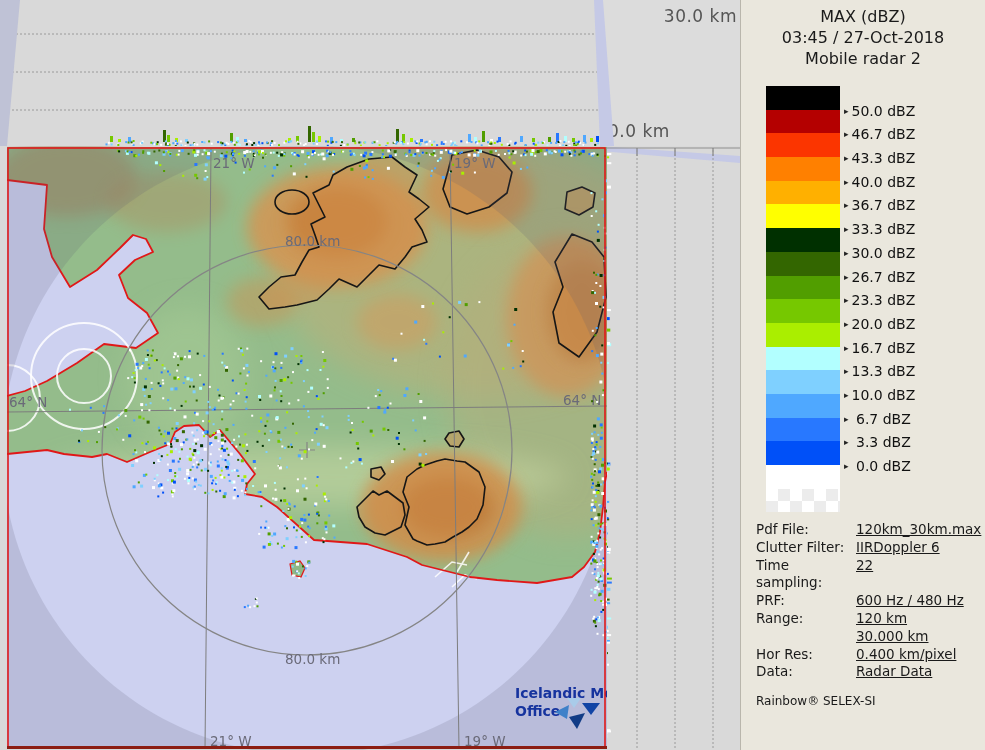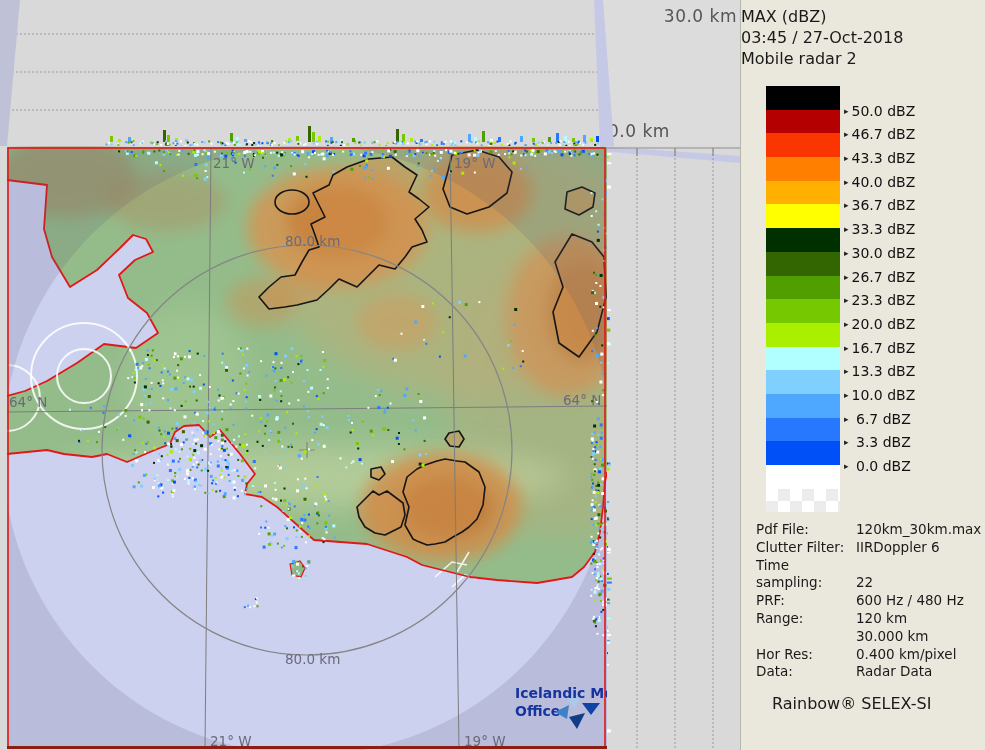--- a/index.html
+++ b/index.html
@@ -16,41 +16,41 @@
     position:absolute;left:740px;top:0;width:245px;height:750px;
     background:#eae7dd;border-left:1px solid #b9b6ac;box-sizing:border-box;
     color:#1a1a1a;
   }
   svg{display:block;}
   
   .axis-label{position:absolute;font-size:17px;color:#555;letter-spacing:.5px;}
   #lbl-top-max{right:3px;top:6px;}
   #lbl-top-min{left:8px;bottom:5px;}
   
-  #legend-panel .title-block{padding-top:6px;text-align:left;line-height:21px;}
+  #legend-panel .title-block{padding-top:6px;text-align:center;line-height:21px;}
   #legend-panel .title-line{font-size:16px;}
   #scale{position:absolute;left:25px;top:86px;width:210px;}
   .scale-row{position:relative;height:23.7px;}
   .swatch{position:absolute;left:0;top:0;width:74px;height:100%;}
   .scale-label{
     position:absolute;left:78px;bottom:-9px;font-size:14px;white-space:pre;
     display:flex;align-items:center;color:#111;
   }
   .scale-label .arrow{font-size:9px;margin-right:3px;color:#222;}
   .swatch.checker{
     background-color:#ffffff;
     background-image:linear-gradient(45deg,#ececec 25%,transparent 25%,transparent 75%,#ececec 75%),
                      linear-gradient(45deg,#ececec 25%,transparent 25%,transparent 75%,#ececec 75%);
     background-size:24px 24px;background-position:0 0,12px 12px;
   }
   #info-block{position:absolute;left:15px;top:521px;width:222px;font-size:13.5px;line-height:17.8px;}
-  .info-row{display:flex;align-items:flex-end;}
+  .info-row{display:flex;}
   .info-row .ilabel{width:100px;flex:none;}
-  .info-row .ivalue{flex:1;}
-  #brand-line{position:absolute;left:15px;top:694px;font-size:16px;margin-left:16px;}
+  .info-row .ivalue{flex:1;text-decoration:underline;}
+  #brand-line{position:absolute;left:15px;top:694px;font-size:12px;}
 </style>
 </head>
 <body>
 
 <div id="top-profile">
   <svg id="top-profile-svg" width="600" height="146">
     <g>
       <line x1="0" y1="34" x2="600" y2="34" stroke="#9a9a9a" stroke-width="1" stroke-dasharray="2,2"></line>
       <line x1="0" y1="72" x2="600" y2="72" stroke="#9a9a9a" stroke-width="1" stroke-dasharray="2,2"></line>
       <line x1="0" y1="110" x2="600" y2="110" stroke="#9a9a9a" stroke-width="1" stroke-dasharray="2,2"></line>

